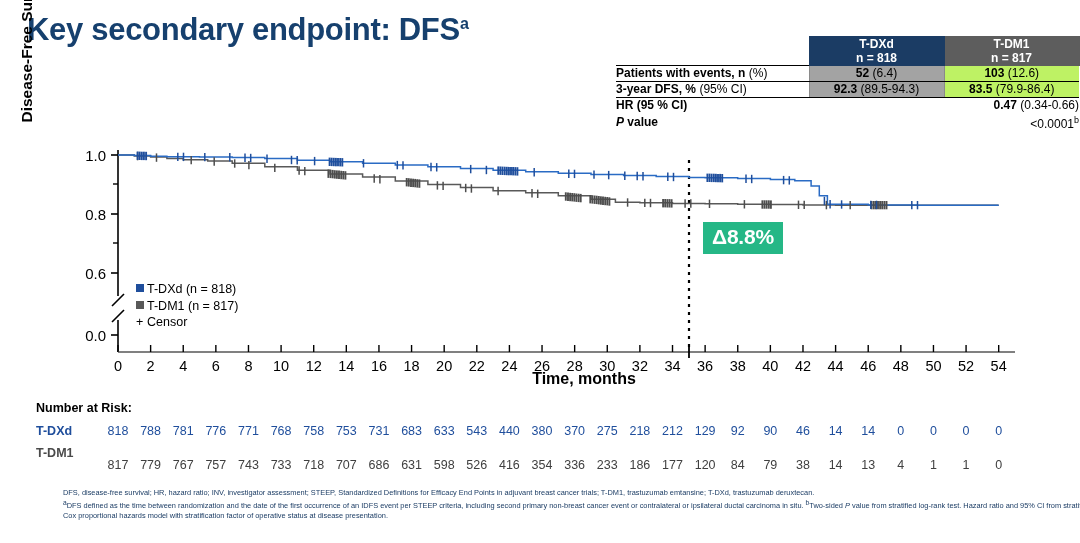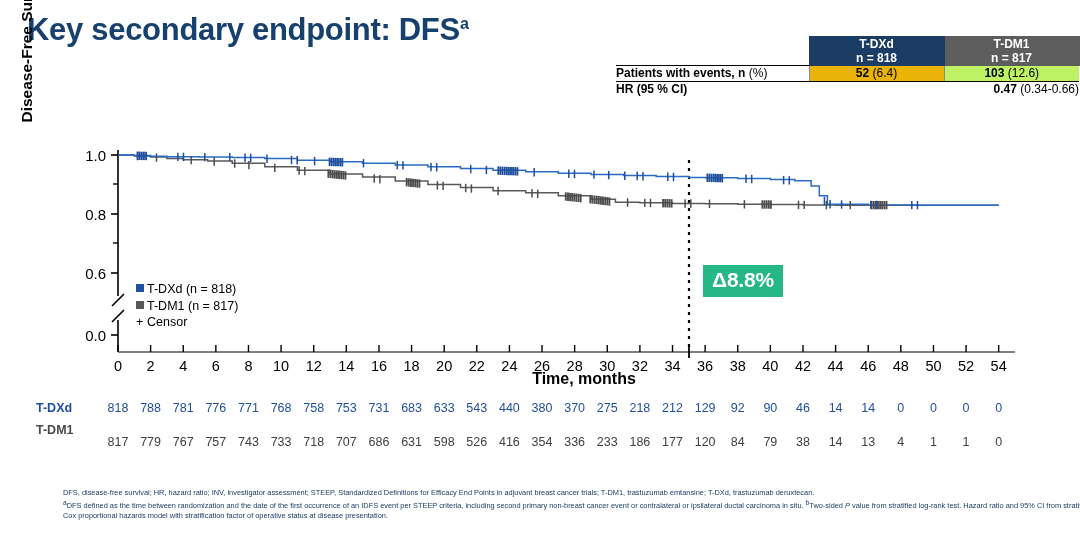--- a/index.html
+++ b/index.html
@@ -44,21 +44,21 @@
     line-height:14px;padding:3px 0 4px 0;font-size:12px;
     border:1px solid #5d5d5d;
   }
   .rowlabel{
     font-weight:bold;text-align:left;padding-left:2px;
     border-top:1.4px solid #000;border-bottom:1.4px solid #000;
     line-height:15px;font-size:12px;white-space:nowrap;
   }
   .rowlabel .light{font-weight:normal;}
   .cell-dxd{
-    background:#eab308;text-align:center;font-weight:bold;
+    background:#a3a3a3;text-align:center;font-weight:bold;
     border-top:1.4px solid #000;border-bottom:1.4px solid #000;
     border-left:1px solid #8a8a8a;border-right:1px solid #8a8a8a;
     line-height:15px;font-size:12px;white-space:nowrap;
   }
   .cell-dm1{
     background:#bef264;text-align:center;font-weight:bold;
     border-top:1.4px solid #000;border-bottom:1.4px solid #000;
     border-left:1px solid #8a8a8a;
     line-height:15px;font-size:12px;white-space:nowrap;
   }
@@ -96,21 +96,20 @@
   #legend .sw-gray{background:#595959;}
   #legend .plus{display:inline-block;width:11px;font-weight:normal;}
 
   
   #delta-badge{
     position:absolute;left:703px;top:222px;
     background:#25b786;color:#ffffff;
     font-size:21px;font-weight:bold;
     padding:3px 9px 5px 9px;
     letter-spacing:-0.2px;
-    margin-top:43px;
   }
 
   
   #nar{position:absolute;left:36px;top:401px;width:1040px;font-size:12.5px;}
   #nar-title{font-weight:bold;font-size:12.5px;color:#000;margin-bottom:9px;}
   .nar-row{position:relative;height:22px;}
   .nar-name{position:absolute;left:0;top:0;font-weight:bold;font-size:12.5px;}
   .nar-name.dxd{color:#1f4e9c;}
   .nar-name.dm1{color:#4a4a4a;}
   .nar-val{position:absolute;top:0;width:28px;text-align:center;font-size:12.5px;}
@@ -161,27 +160,50 @@
       <td class="cell-dxd">
         <span>52</span>
         <span class="light">(6.4)</span>
       </td>
       <td class="cell-dm1">
         <span>103</span>
         <span class="light">(12.6)</span>
       </td>
     </tr>
     <tr>
+      <td class="rowlabel">
+        <span>3-year DFS, %</span>
+        <span class="light">(95% CI)</span>
+      </td>
+      <td class="cell-dxd">
+        <span>92.3</span>
+        <span class="light">(89.5-94.3)</span>
+      </td>
+      <td class="cell-dm1">
+        <span>83.5</span>
+        <span class="light">(79.9-86.4)</span>
+      </td>
+    </tr>
+    <tr>
       <td class="rowlabel-plain">
         <span>HR</span>
         <span class="light">(95 % CI)</span>
       </td>
       <td class="span-cell" colspan="2">
         <span>0.47</span>
         <span class="light">(0.34-0.66)</span>
+      </td>
+    </tr>
+    <tr>
+      <td class="rowlabel-plain indent">
+        <span class="ital">P</span>
+        <span>value</span>
+      </td>
+      <td class="span-cell" colspan="2">
+        <span class="light">&lt;0.0001</span><sup>b</sup>
       </td>
     </tr>
   </tbody>
 </table>
 
 <div id="ylabel">Disease-Free Survival</div>
 
 <svg id="km-plot" width="1080" height="400" style="position:absolute;left:0;top:0;">
 
   <g>
@@ -437,20 +459,21 @@
   <div>
     <span class="plus">+</span><span>Censor</span>
   </div>
 </div>
 
 <div id="delta-badge">Δ8.8%</div>
 
 <div id="xaxis-title">Time, months</div>
 
 <div id="nar">
+  <div id="nar-title">Number at Risk:</div>
   <div class="nar-row">
     <span class="nar-name dxd">T-DXd</span>
     <span id="nar-vals-dxd"><span class="nar-val dxd" style="left: 68px;">818</span><span class="nar-val dxd" style="left: 100.618px;">788</span><span class="nar-val dxd" style="left: 133.236px;">781</span><span class="nar-val dxd" style="left: 165.855px;">776</span><span class="nar-val dxd" style="left: 198.473px;">771</span><span class="nar-val dxd" style="left: 231.091px;">768</span><span class="nar-val dxd" style="left: 263.709px;">758</span><span class="nar-val dxd" style="left: 296.327px;">753</span><span class="nar-val dxd" style="left: 328.945px;">731</span><span class="nar-val dxd" style="left: 361.564px;">683</span><span class="nar-val dxd" style="left: 394.182px;">633</span><span class="nar-val dxd" style="left: 426.8px;">543</span><span class="nar-val dxd" style="left: 459.418px;">440</span><span class="nar-val dxd" style="left: 492.036px;">380</span><span class="nar-val dxd" style="left: 524.655px;">370</span><span class="nar-val dxd" style="left: 557.273px;">275</span><span class="nar-val dxd" style="left: 589.891px;">218</span><span class="nar-val dxd" style="left: 622.509px;">212</span><span class="nar-val dxd" style="left: 655.127px;">129</span><span class="nar-val dxd" style="left: 687.745px;">92</span><span class="nar-val dxd" style="left: 720.364px;">90</span><span class="nar-val dxd" style="left: 752.982px;">46</span><span class="nar-val dxd" style="left: 785.6px;">14</span><span class="nar-val dxd" style="left: 818.218px;">14</span><span class="nar-val dxd" style="left: 850.836px;">0</span><span class="nar-val dxd" style="left: 883.455px;">0</span><span class="nar-val dxd" style="left: 916.073px;">0</span><span class="nar-val dxd" style="left: 948.691px;">0</span></span>
   </div>
   <div class="nar-row">
     <span class="nar-name dm1">T-DM1</span>
     <span id="nar-vals-dm1"><span class="nar-val dm1" style="left: 68px;">817</span><span class="nar-val dm1" style="left: 100.618px;">779</span><span class="nar-val dm1" style="left: 133.236px;">767</span><span class="nar-val dm1" style="left: 165.855px;">757</span><span class="nar-val dm1" style="left: 198.473px;">743</span><span class="nar-val dm1" style="left: 231.091px;">733</span><span class="nar-val dm1" style="left: 263.709px;">718</span><span class="nar-val dm1" style="left: 296.327px;">707</span><span class="nar-val dm1" style="left: 328.945px;">686</span><span class="nar-val dm1" style="left: 361.564px;">631</span><span class="nar-val dm1" style="left: 394.182px;">598</span><span class="nar-val dm1" style="left: 426.8px;">526</span><span class="nar-val dm1" style="left: 459.418px;">416</span><span class="nar-val dm1" style="left: 492.036px;">354</span><span class="nar-val dm1" style="left: 524.655px;">336</span><span class="nar-val dm1" style="left: 557.273px;">233</span><span class="nar-val dm1" style="left: 589.891px;">186</span><span class="nar-val dm1" style="left: 622.509px;">177</span><span class="nar-val dm1" style="left: 655.127px;">120</span><span class="nar-val dm1" style="left: 687.745px;">84</span><span class="nar-val dm1" style="left: 720.364px;">79</span><span class="nar-val dm1" style="left: 752.982px;">38</span><span class="nar-val dm1" style="left: 785.6px;">14</span><span class="nar-val dm1" style="left: 818.218px;">13</span><span class="nar-val dm1" style="left: 850.836px;">4</span><span class="nar-val dm1" style="left: 883.455px;">1</span><span class="nar-val dm1" style="left: 916.073px;">1</span><span class="nar-val dm1" style="left: 948.691px;">0</span></span>
   </div>
 </div>
 

